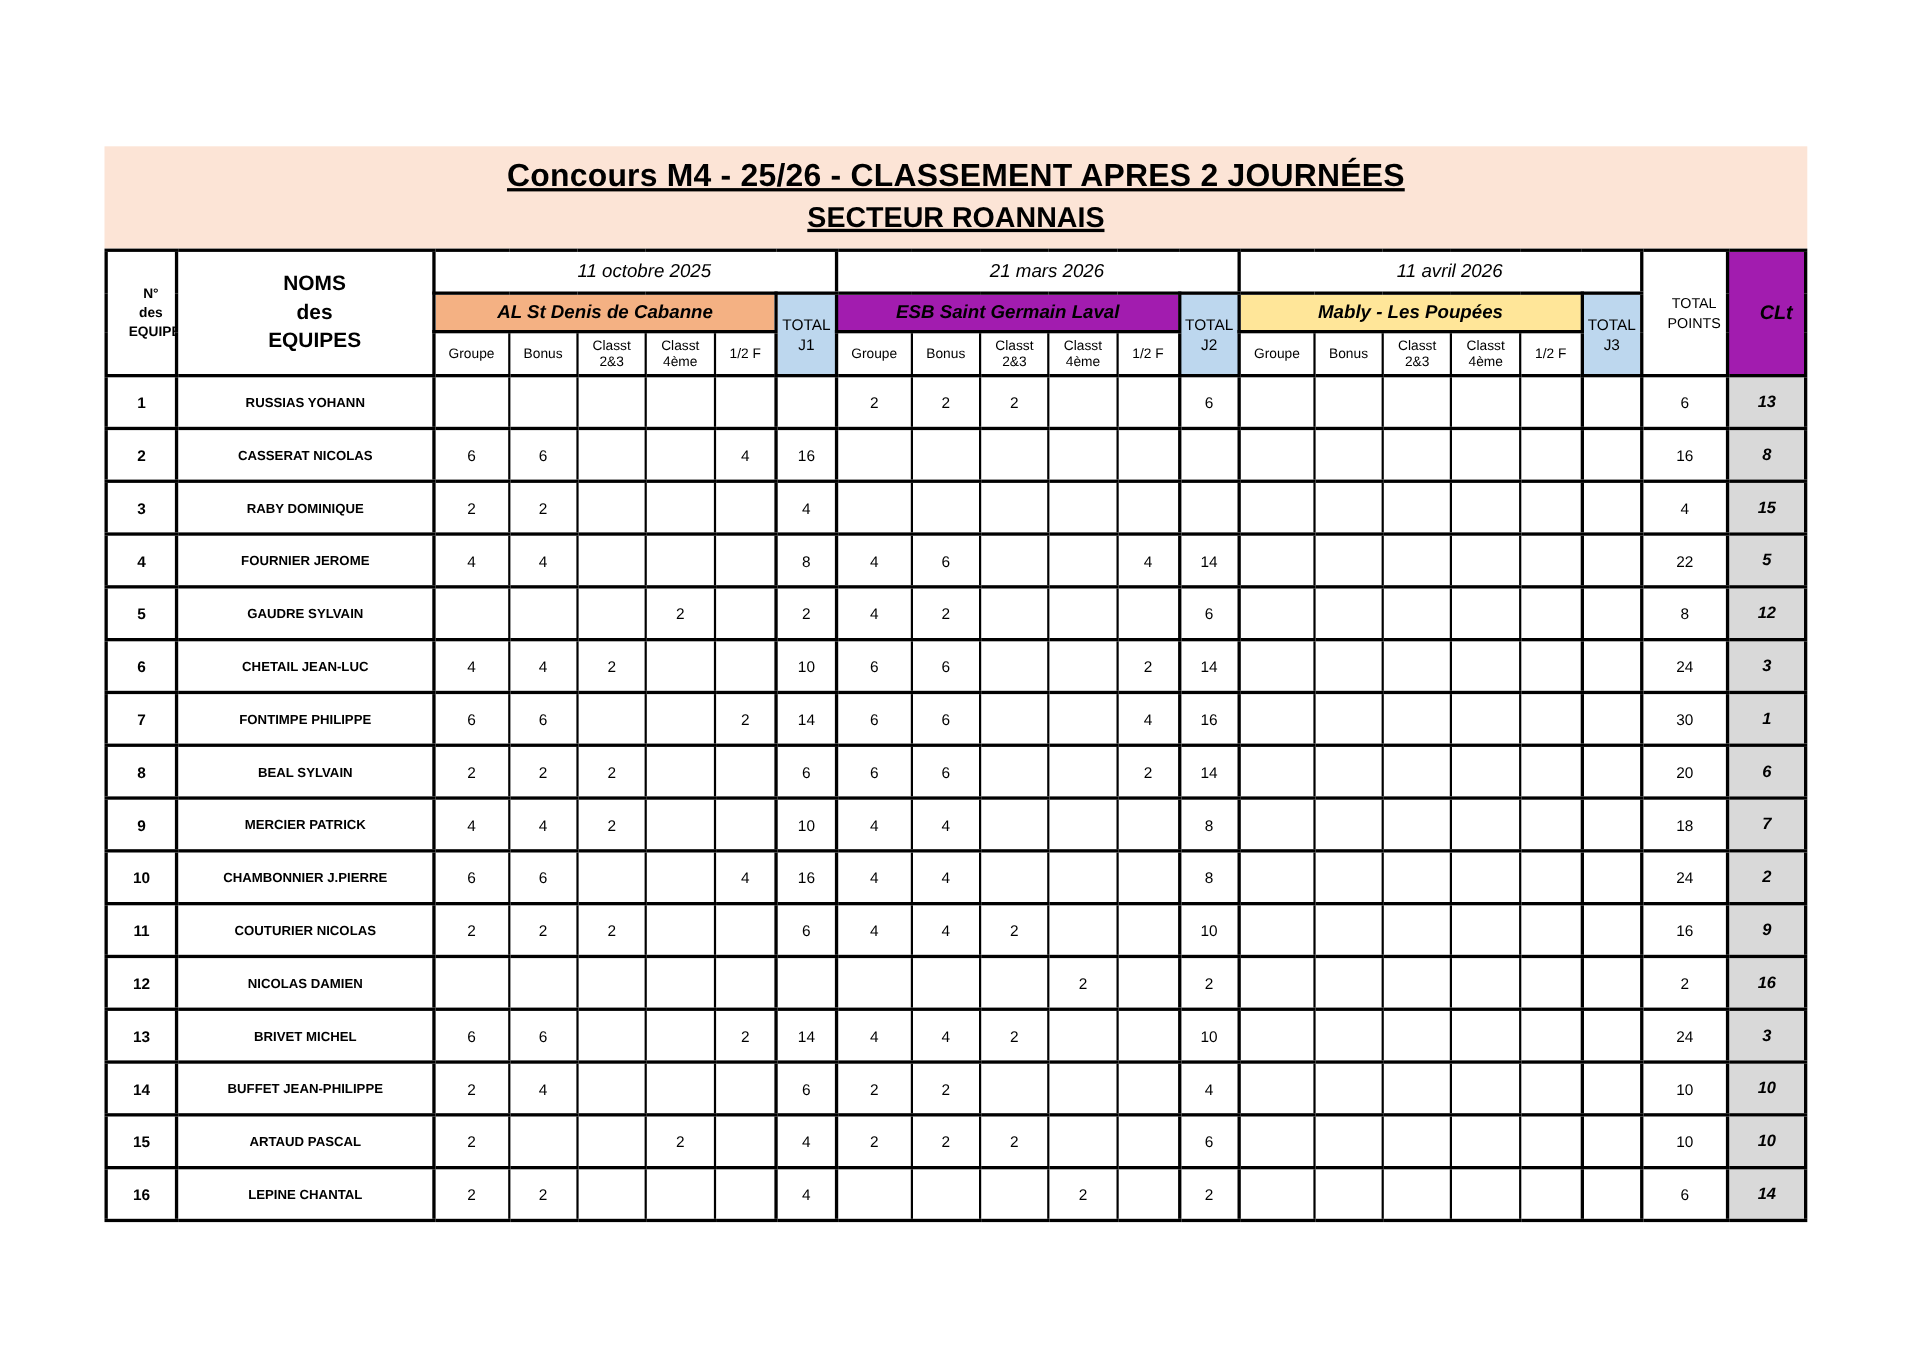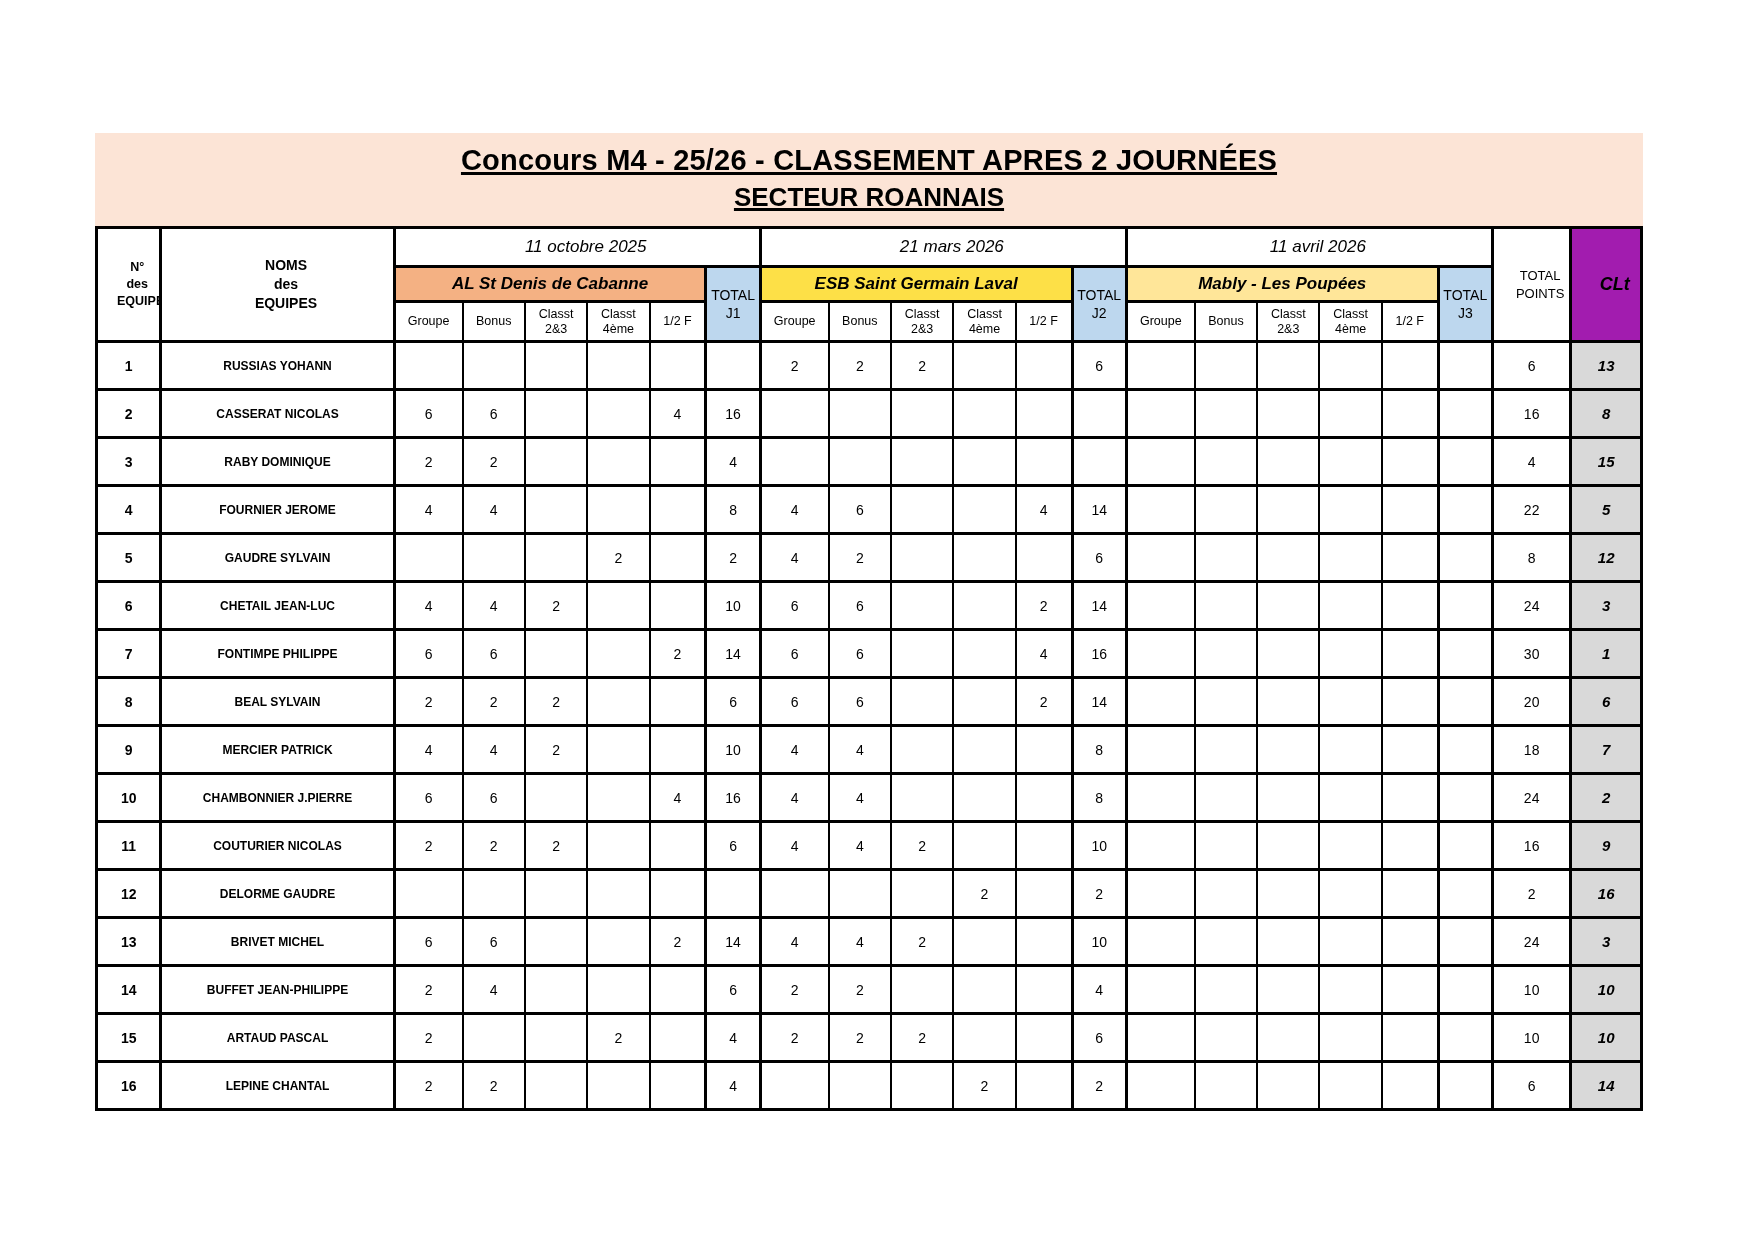--- a/index.html
+++ b/index.html
@@ -11,26 +11,26 @@
   table.grid{position:absolute;left:95px;top:226px;width:1548px;border-collapse:collapse;table-layout:fixed;background:#fff;border:3px solid #000;}
   th,td{border:2px solid #000;border-top-width:3px;border-bottom-width:3px;padding:0 2px;text-align:center;vertical-align:middle;overflow:hidden;font-weight:normal;}
   .maj-l{border-left-width:3px;}
   .r-date th{height:36px;padding-left:19px;}
   .r-venue th{height:32px;}
   .r-sub th{height:37px;}
   tbody td{height:45px;}
   .date{font-style:italic;font-size:17px;background:#fff;}
   .venue{font-weight:bold;font-style:italic;font-size:17px;}
   .v0{background:#f4b183;}
-  .v1{background:#fde047;}
+  .v1{background:#a21caf;}
   .v2{background:#ffe699;}
   .jtot{background:#bdd7ee;font-size:14px;line-height:1.3;}
   .sub{font-size:12.5px;line-height:1.2;}
   .numh{font-size:12.5px;font-weight:bold;line-height:1.35;}
-  .nomsh{font-size:14px;font-weight:bold;line-height:1.35;}
+  .nomsh{font-size:19px;font-weight:bold;line-height:1.35;}
   .tph{font-size:13px;line-height:1.35;}
   .clth{background:#a21caf;font-weight:bold;font-style:italic;font-size:18px;}
   td.num{font-weight:bold;font-size:14px;}
   td.name{font-weight:bold;font-size:12px;}
   td.val{font-size:14px;}
   td.clt{background:#d9d9d9;font-weight:bold;font-style:italic;font-size:15px;}
 </style>
 </head>
 <body>
 
@@ -382,21 +382,21 @@
           <td class="val"></td>
           <td class="val"></td>
           <td class="val"></td>
           <td class="val"></td>
           <td class="val maj-l"></td>
           <td class="val maj-l">16</td>
           <td class="val clt maj-l">9</td>
         </tr>
         <tr>
           <td class="num">12</td>
-          <td class="name maj-l">DELORME GAUDRE</td>
+          <td class="name maj-l">NICOLAS DAMIEN</td>
           <td class="val maj-l"></td>
           <td class="val"></td>
           <td class="val"></td>
           <td class="val"></td>
           <td class="val"></td>
           <td class="val maj-l"></td>
           <td class="val maj-l"></td>
           <td class="val"></td>
           <td class="val"></td>
           <td class="val">2</td>

